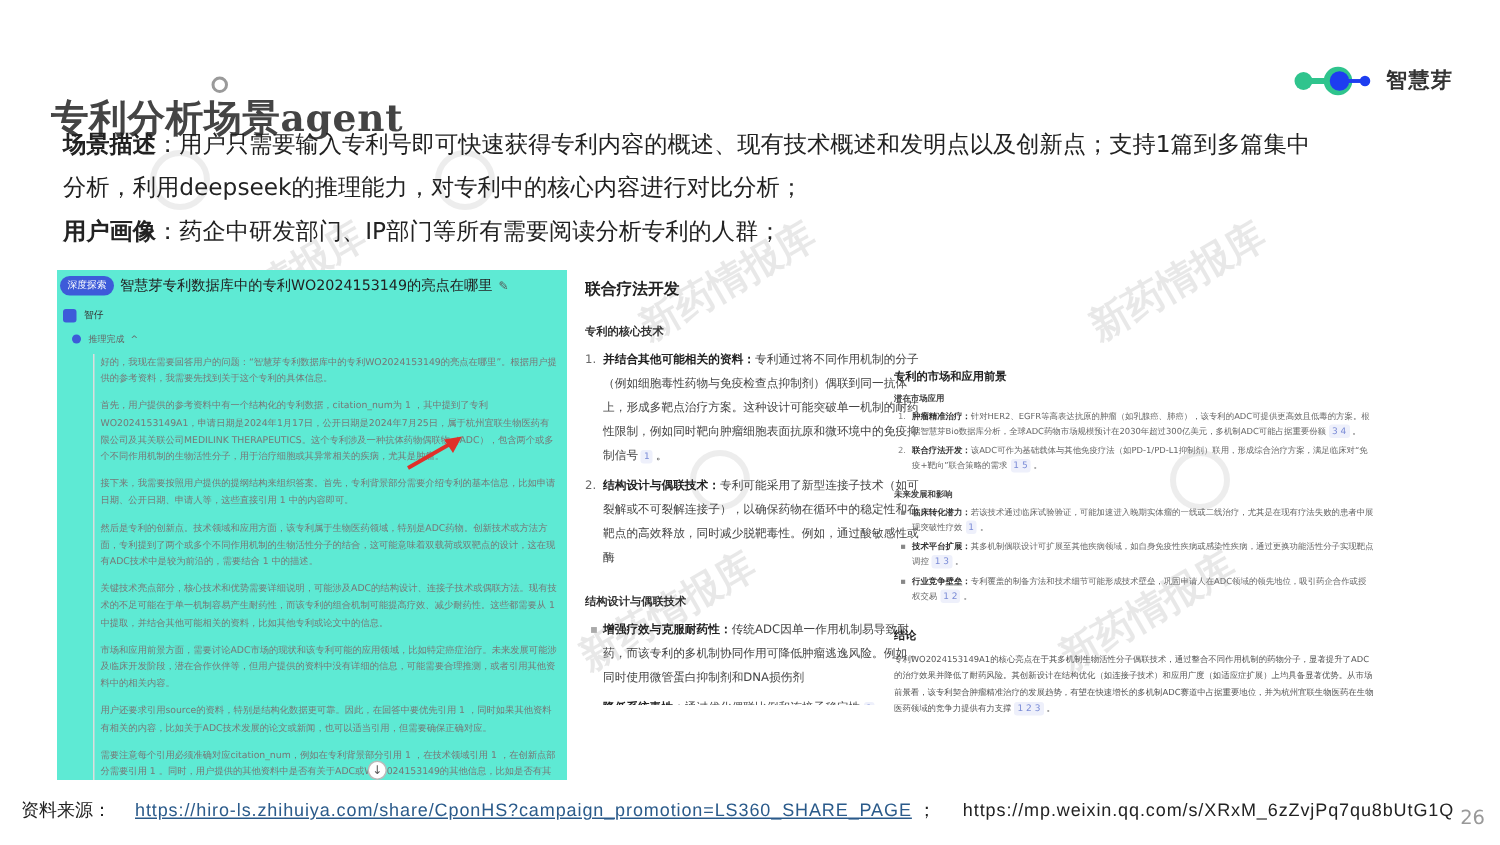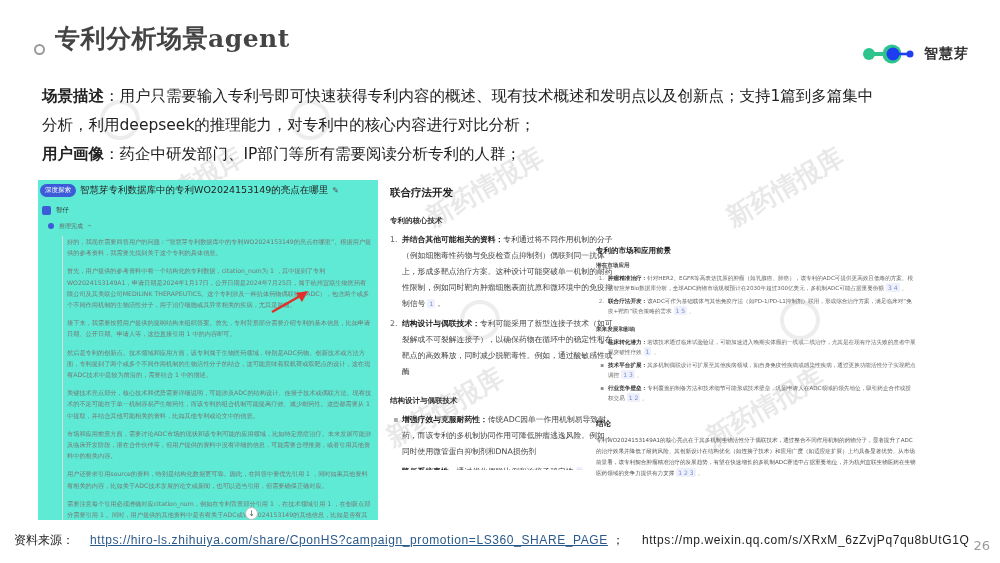--- a/index.html
+++ b/index.html
@@ -1,20 +1,20 @@
 <!DOCTYPE html>
 <html><head>
 <meta charset="utf-8">
 <style>
   * { box-sizing: border-box; margin: 0; padding: 0; }
   html, body { width: 1000px; height: 563px; overflow: hidden; background: #ffffff; }
   body { position: relative; font-family: "DejaVu Sans", sans-serif; color: #222; }
 
   
-  .title-row { position: absolute; left: 34px; top: 22px; display: flex; align-items: flex-end; }
+  .title-row { position: absolute; left: 34px; top: 45px; display: flex; align-items: center; flex-direction: column; }
   .title-bullet { width: 11px; height: 11px; border: 2.5px solid #9a9a9a; border-radius: 50%; margin-right: 10px; margin-top: 6px; }
   .page-title { font-family: "DejaVu Serif", serif; font-size: 25px; color: #444; letter-spacing: 0.5px; }
 
   .logo { position: absolute; left: 862px; top: 44px; display: flex; align-items: center; }
   .logo-svg { width: 58px; height: 20px; }
   .logo-text { font-size: 14px; font-weight: bold; color: #333; margin-left: 4px; letter-spacing: 1px; }
 
   
   .desc { position: absolute; left: 42px; top: 82px; width: 920px; font-size: 15.5px; line-height: 29px; color: #222; }
   .desc b { font-weight: bold; }

